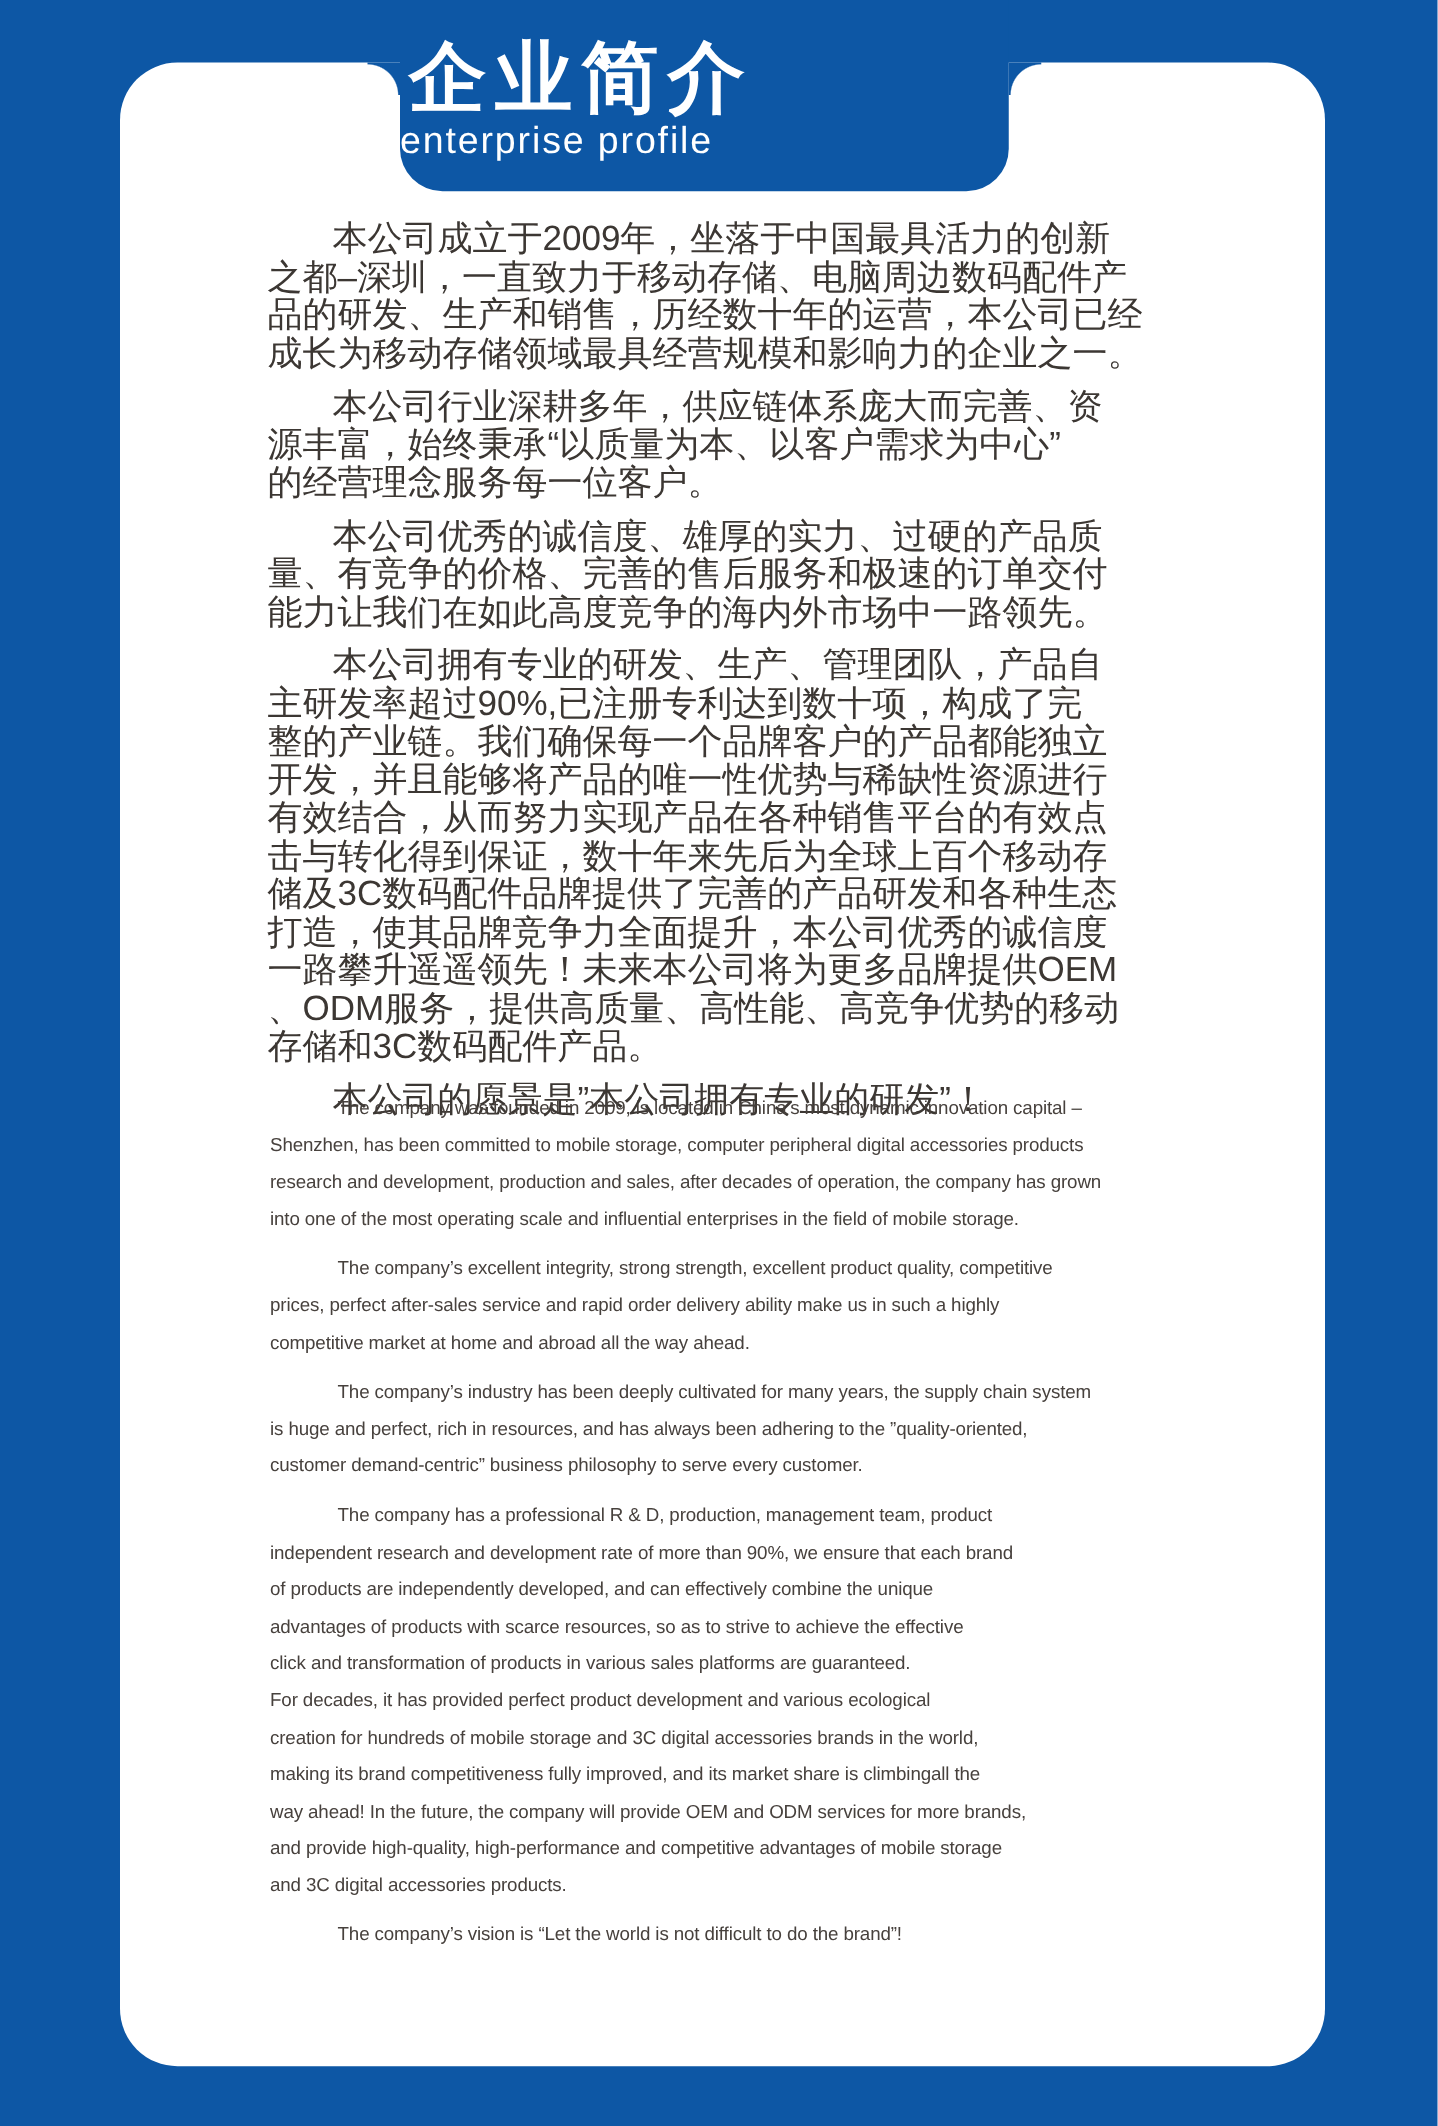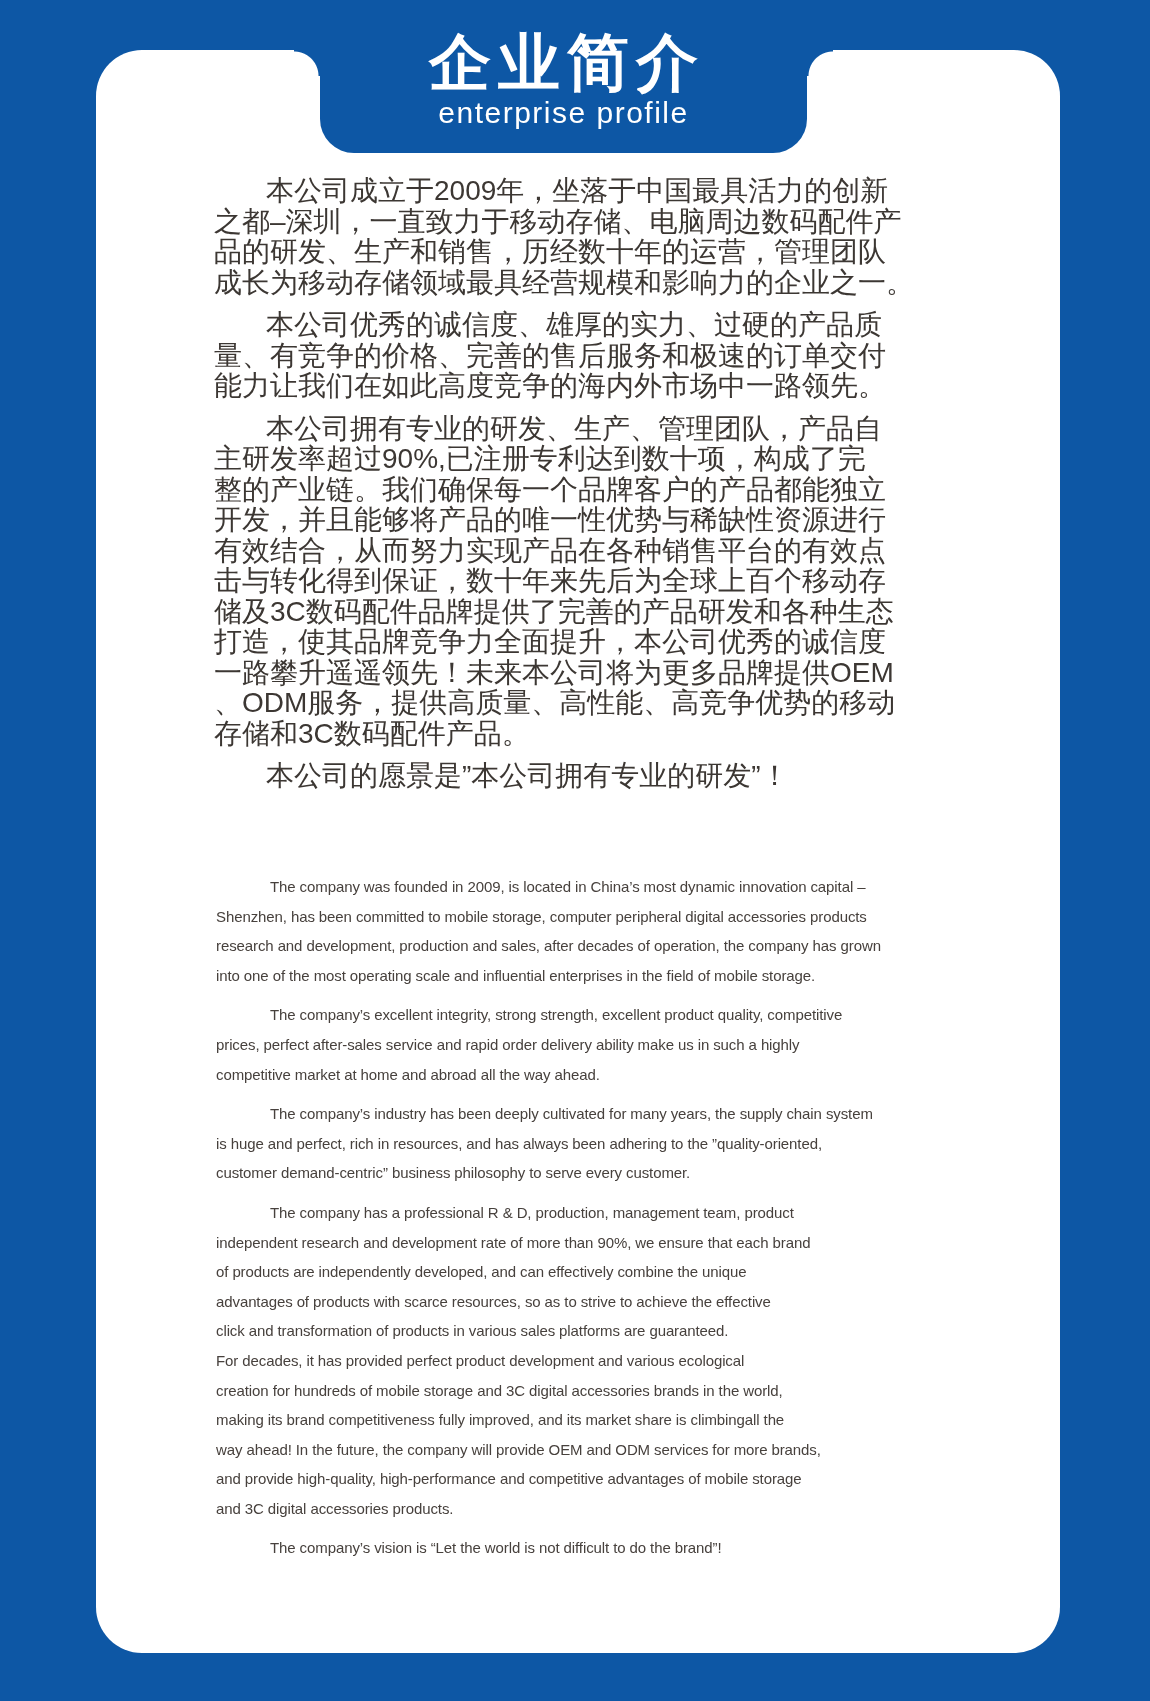--- a/index.html
+++ b/index.html
@@ -9,21 +9,21 @@
     font-family:"Liberation Sans","DejaVu Sans",sans-serif;
     overflow:hidden;
   }
   .card {
     position:absolute; left:96px; top:50px; width:964px; height:1603px;
     background:#ffffff; border-radius:46px;
   }
   .banner {
     position:absolute; left:320px; top:0; width:487px; height:153px;
     background:#0d57a5; border-radius:0 0 34px 34px;
-    display:flex; flex-direction:column; align-items:center;
+    display:flex; flex-direction:column; align-items:flex-start;
     color:#ffffff; z-index:2;
   }
   .banner-title {
     margin-top:30px; font-size:62px; line-height:66px;
     letter-spacing:7px; font-weight:bold; text-indent:7px;
   }
   .banner-subtitle {
     font-size:30px; line-height:34px; letter-spacing:1.5px; font-weight:normal;
   }
   .fillet {
@@ -62,22 +62,25 @@
 <div class="banner">
   <div class="banner-title">企业简介</div>
   <div class="banner-subtitle">enterprise profile</div>
 </div>
 <div class="fillet fillet-left"></div>
 <div class="fillet fillet-right"></div>
 
 <div class="zh-section">
   <p class="zh-para">本公司成立于2009年，坐落于中国最具活力的创新
 之都–深圳，一直致力于移动存储、电脑周边数码配件产
-品的研发、生产和销售，历经数十年的运营，管理团队
+品的研发、生产和销售，历经数十年的运营，本公司已经
 成长为移动存储领域最具经营规模和影响力的企业之一。</p>
+  <p class="zh-para">本公司行业深耕多年，供应链体系庞大而完善、资
+源丰富，始终秉承“以质量为本、以客户需求为中心”
+的经营理念服务每一位客户。</p>
   <p class="zh-para">本公司优秀的诚信度、雄厚的实力、过硬的产品质
 量、有竞争的价格、完善的售后服务和极速的订单交付
 能力让我们在如此高度竞争的海内外市场中一路领先。</p>
   <p class="zh-para">本公司拥有专业的研发、生产、管理团队，产品自
 主研发率超过90%,已注册专利达到数十项，构成了完
 整的产业链。我们确保每一个品牌客户的产品都能独立
 开发，并且能够将产品的唯一性优势与稀缺性资源进行
 有效结合，从而努力实现产品在各种销售平台的有效点
 击与转化得到保证，数十年来先后为全球上百个移动存
 储及3C数码配件品牌提供了完善的产品研发和各种生态

